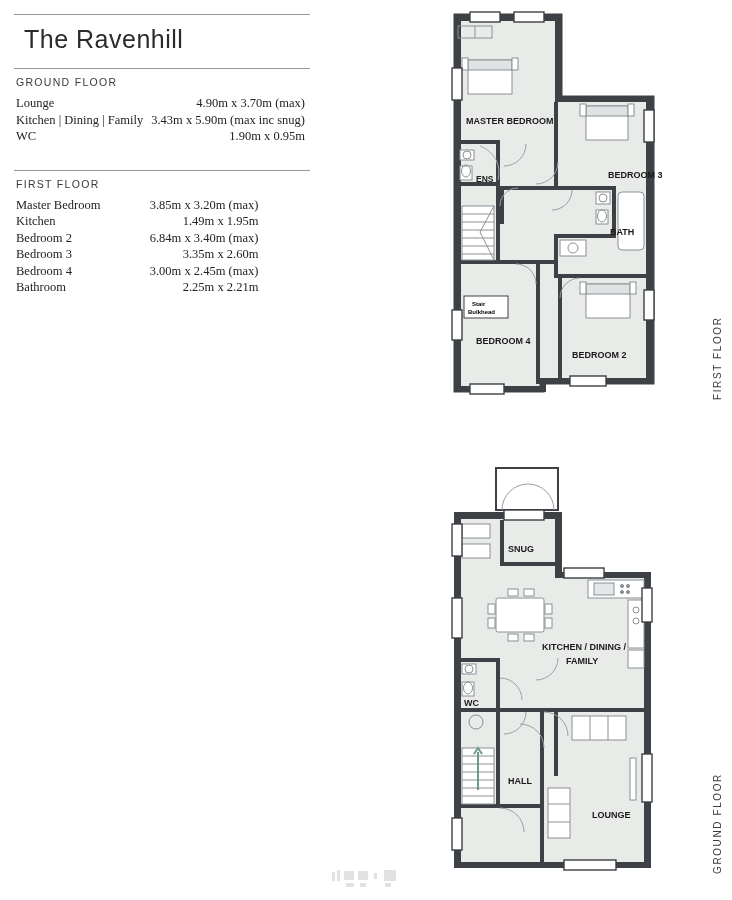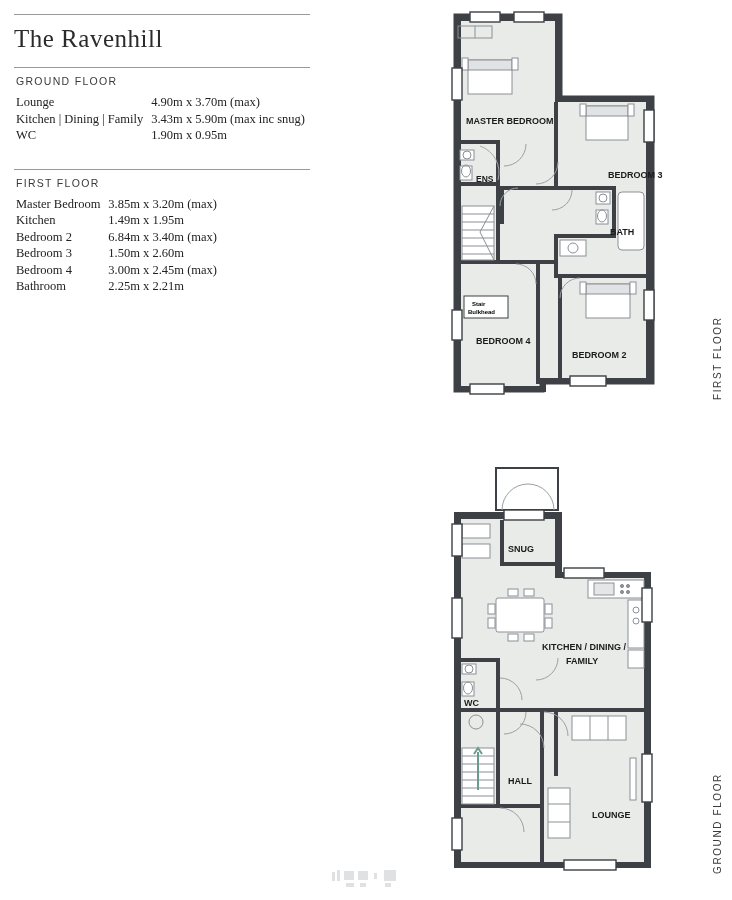--- a/index.html
+++ b/index.html
@@ -21,25 +21,25 @@
     left: 14px;
     top: 14px;
     width: 310px;
   }
   .title-rule-top {
     border-top: 1px solid #9a9a9a;
     width: 296px;
     margin-bottom: 10px;
   }
   .plot-title {
-    font-family: Liberation Serif, serif;
+    font-family: Liberation Sans, sans-serif;
     font-size: 25px;
     letter-spacing: 0.5px;
     color: #2b2b2b;
-    margin: 0 0 6px 0;
+    margin: 0 0 6px 10px;
     font-weight: normal;
   }
   .section {
     margin-top: 14px;
     width: 296px;
   }
   .section-rule {
     border-top: 1px solid #9a9a9a;
     width: 296px;
   }
@@ -61,20 +61,21 @@
   table.rooms td {
     padding: 0 0 1.5px 0;
     vertical-align: top;
     white-space: nowrap;
   }
   table.rooms td.name {
     padding-right: 8px;
   }
   table.rooms td.dim {
     min-width: 150px;
+    text-align: right;
   }
   
   .floor-label {
     position: absolute;
     font-family: "Liberation Sans", sans-serif;
     font-size: 10px;
     letter-spacing: 1.6px;
     color: #3a3a3a;
     transform: rotate(-90deg);
     transform-origin: left top;
@@ -143,21 +144,21 @@
       <tr>
         <td class="name">Kitchen</td>
         <td class="dim">1.49m x 1.95m</td>
       </tr>
       <tr>
         <td class="name">Bedroom 2</td>
         <td class="dim">6.84m x 3.40m (max)</td>
       </tr>
       <tr>
         <td class="name">Bedroom 3</td>
-        <td class="dim">1.50m x 2.60m</td>
+        <td class="dim">3.35m x 2.60m</td>
       </tr>
       <tr>
         <td class="name">Bedroom 4</td>
         <td class="dim">3.00m x 2.45m (max)</td>
       </tr>
       <tr>
         <td class="name">Bathroom</td>
         <td class="dim">2.25m x 2.21m</td>
       </tr>
     </tbody>

